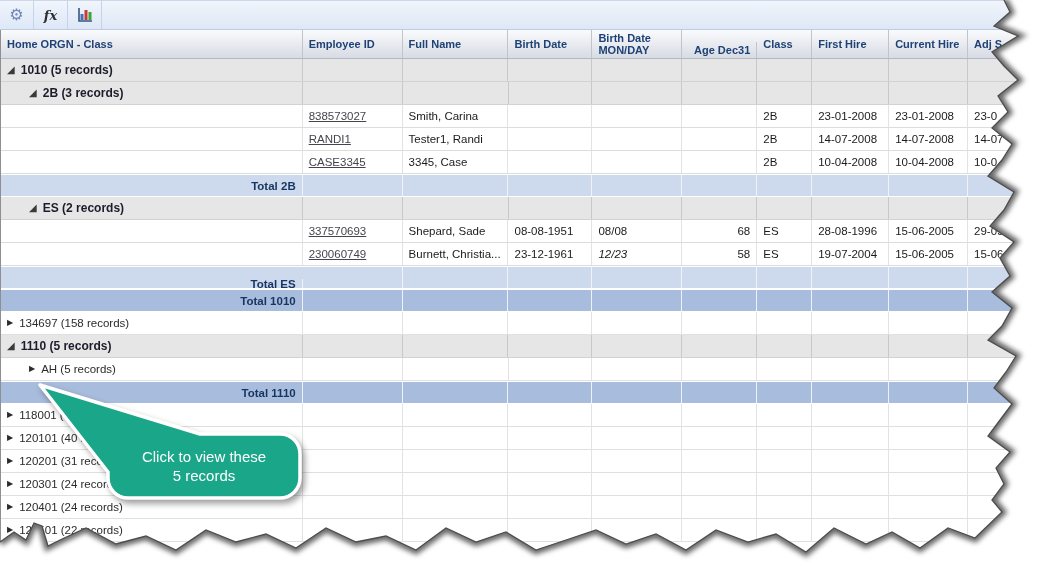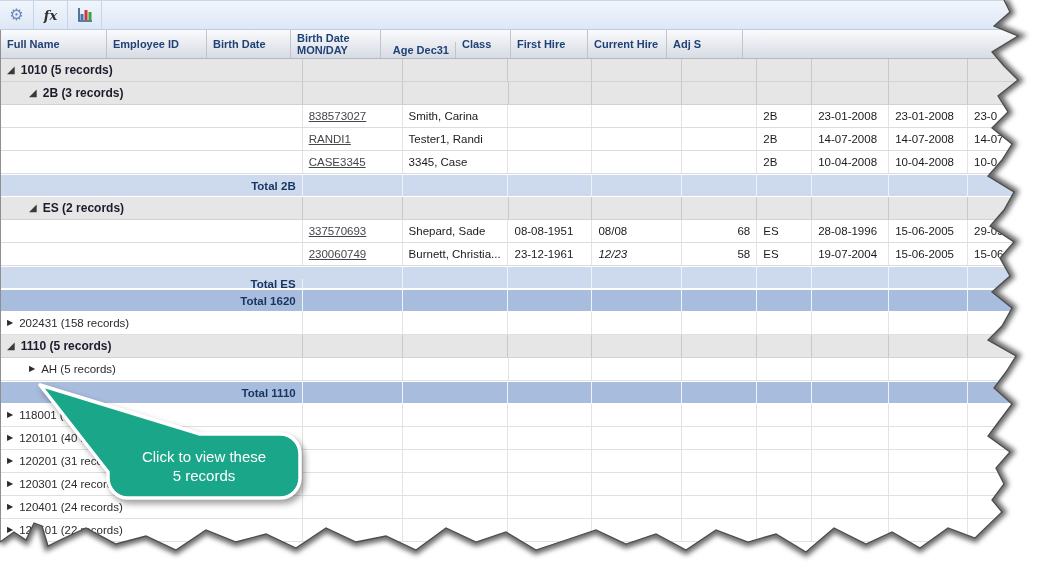--- a/index.html
+++ b/index.html
@@ -69,22 +69,23 @@
         <path d="M3,1 L3,14 L16,14" fill="none" stroke="#33587e" stroke-width="1.6"></path>
         <rect x="4.5" y="7" width="3" height="6" fill="#4472b8"></rect>
         <rect x="8.5" y="3" width="3" height="10" fill="#cc3b33"></rect>
         <rect x="12.5" y="5" width="3" height="8" fill="#3fa23f"></rect>
       </svg>
     </div>
   </div>
 
   <div class="grid">
     <div class="header-row">
+        <div class="hc" style="width: 302px;">Home ORGN - Class</div>
+        <div class="hc" style="width: 100px;">Employee ID</div>
         <div class="hc" style="width: 106px;">Full Name</div>
-        <div class="hc" style="width: 100px;">Employee ID</div>
         <div class="hc" style="width: 84px;">Birth Date</div>
         <div class="hc" style="width: 90px;">Birth Date
 MON/DAY</div>
         <div class="hc ar" style="width: 75px;">Age Dec31</div>
         <div class="hc" style="width: 55px;">Class</div>
         <div class="hc" style="width: 77px;">First Hire</div>
         <div class="hc" style="width: 79px;">Current Hire</div>
         <div class="hc" style="width: 76px;">Adj S</div>
       </div>
     <div class="rows">
@@ -221,35 +222,35 @@
           <div class="cell" style="width: 106px;"></div>
           <div class="cell" style="width: 84px;"></div>
           <div class="cell" style="width: 90px;"></div>
           <div class="cell ar" style="width: 75px;"></div>
           <div class="cell" style="width: 55px;"></div>
           <div class="cell" style="width: 77px;"></div>
           <div class="cell" style="width: 79px;"></div>
           <div class="cell" style="width: 76px;"></div>
         </div>
         <div class="row total-main">
-          <div class="cell tcell" style="width: 302px;">Total 1620</div>
-          <div class="cell" style="width: 100px;"></div>
-          <div class="cell" style="width: 106px;"></div>
-          <div class="cell" style="width: 84px;"></div>
-          <div class="cell" style="width: 90px;"></div>
-          <div class="cell ar" style="width: 75px;"></div>
-          <div class="cell" style="width: 55px;"></div>
-          <div class="cell" style="width: 77px;"></div>
-          <div class="cell" style="width: 79px;"></div>
-          <div class="cell" style="width: 76px;"></div>
-        </div>
-        <div class="row group lvl0 clp">
-          <div class="cell gcell" style="width: 302px;">
-            <span class="tri">▶</span>
-            <span class="glabel">202431 (158 records)</span>
+          <div class="cell tcell" style="width: 302px;">Total 1010</div>
+          <div class="cell" style="width: 100px;"></div>
+          <div class="cell" style="width: 106px;"></div>
+          <div class="cell" style="width: 84px;"></div>
+          <div class="cell" style="width: 90px;"></div>
+          <div class="cell ar" style="width: 75px;"></div>
+          <div class="cell" style="width: 55px;"></div>
+          <div class="cell" style="width: 77px;"></div>
+          <div class="cell" style="width: 79px;"></div>
+          <div class="cell" style="width: 76px;"></div>
+        </div>
+        <div class="row group lvl0 clp">
+          <div class="cell gcell" style="width: 302px;">
+            <span class="tri">▶</span>
+            <span class="glabel">134697 (158 records)</span>
           </div>
           <div class="cell" style="width: 100px;"></div>
           <div class="cell" style="width: 106px;"></div>
           <div class="cell" style="width: 84px;"></div>
           <div class="cell" style="width: 90px;"></div>
           <div class="cell ar" style="width: 75px;"></div>
           <div class="cell" style="width: 55px;"></div>
           <div class="cell" style="width: 77px;"></div>
           <div class="cell" style="width: 79px;"></div>
           <div class="cell" style="width: 76px;"></div>

